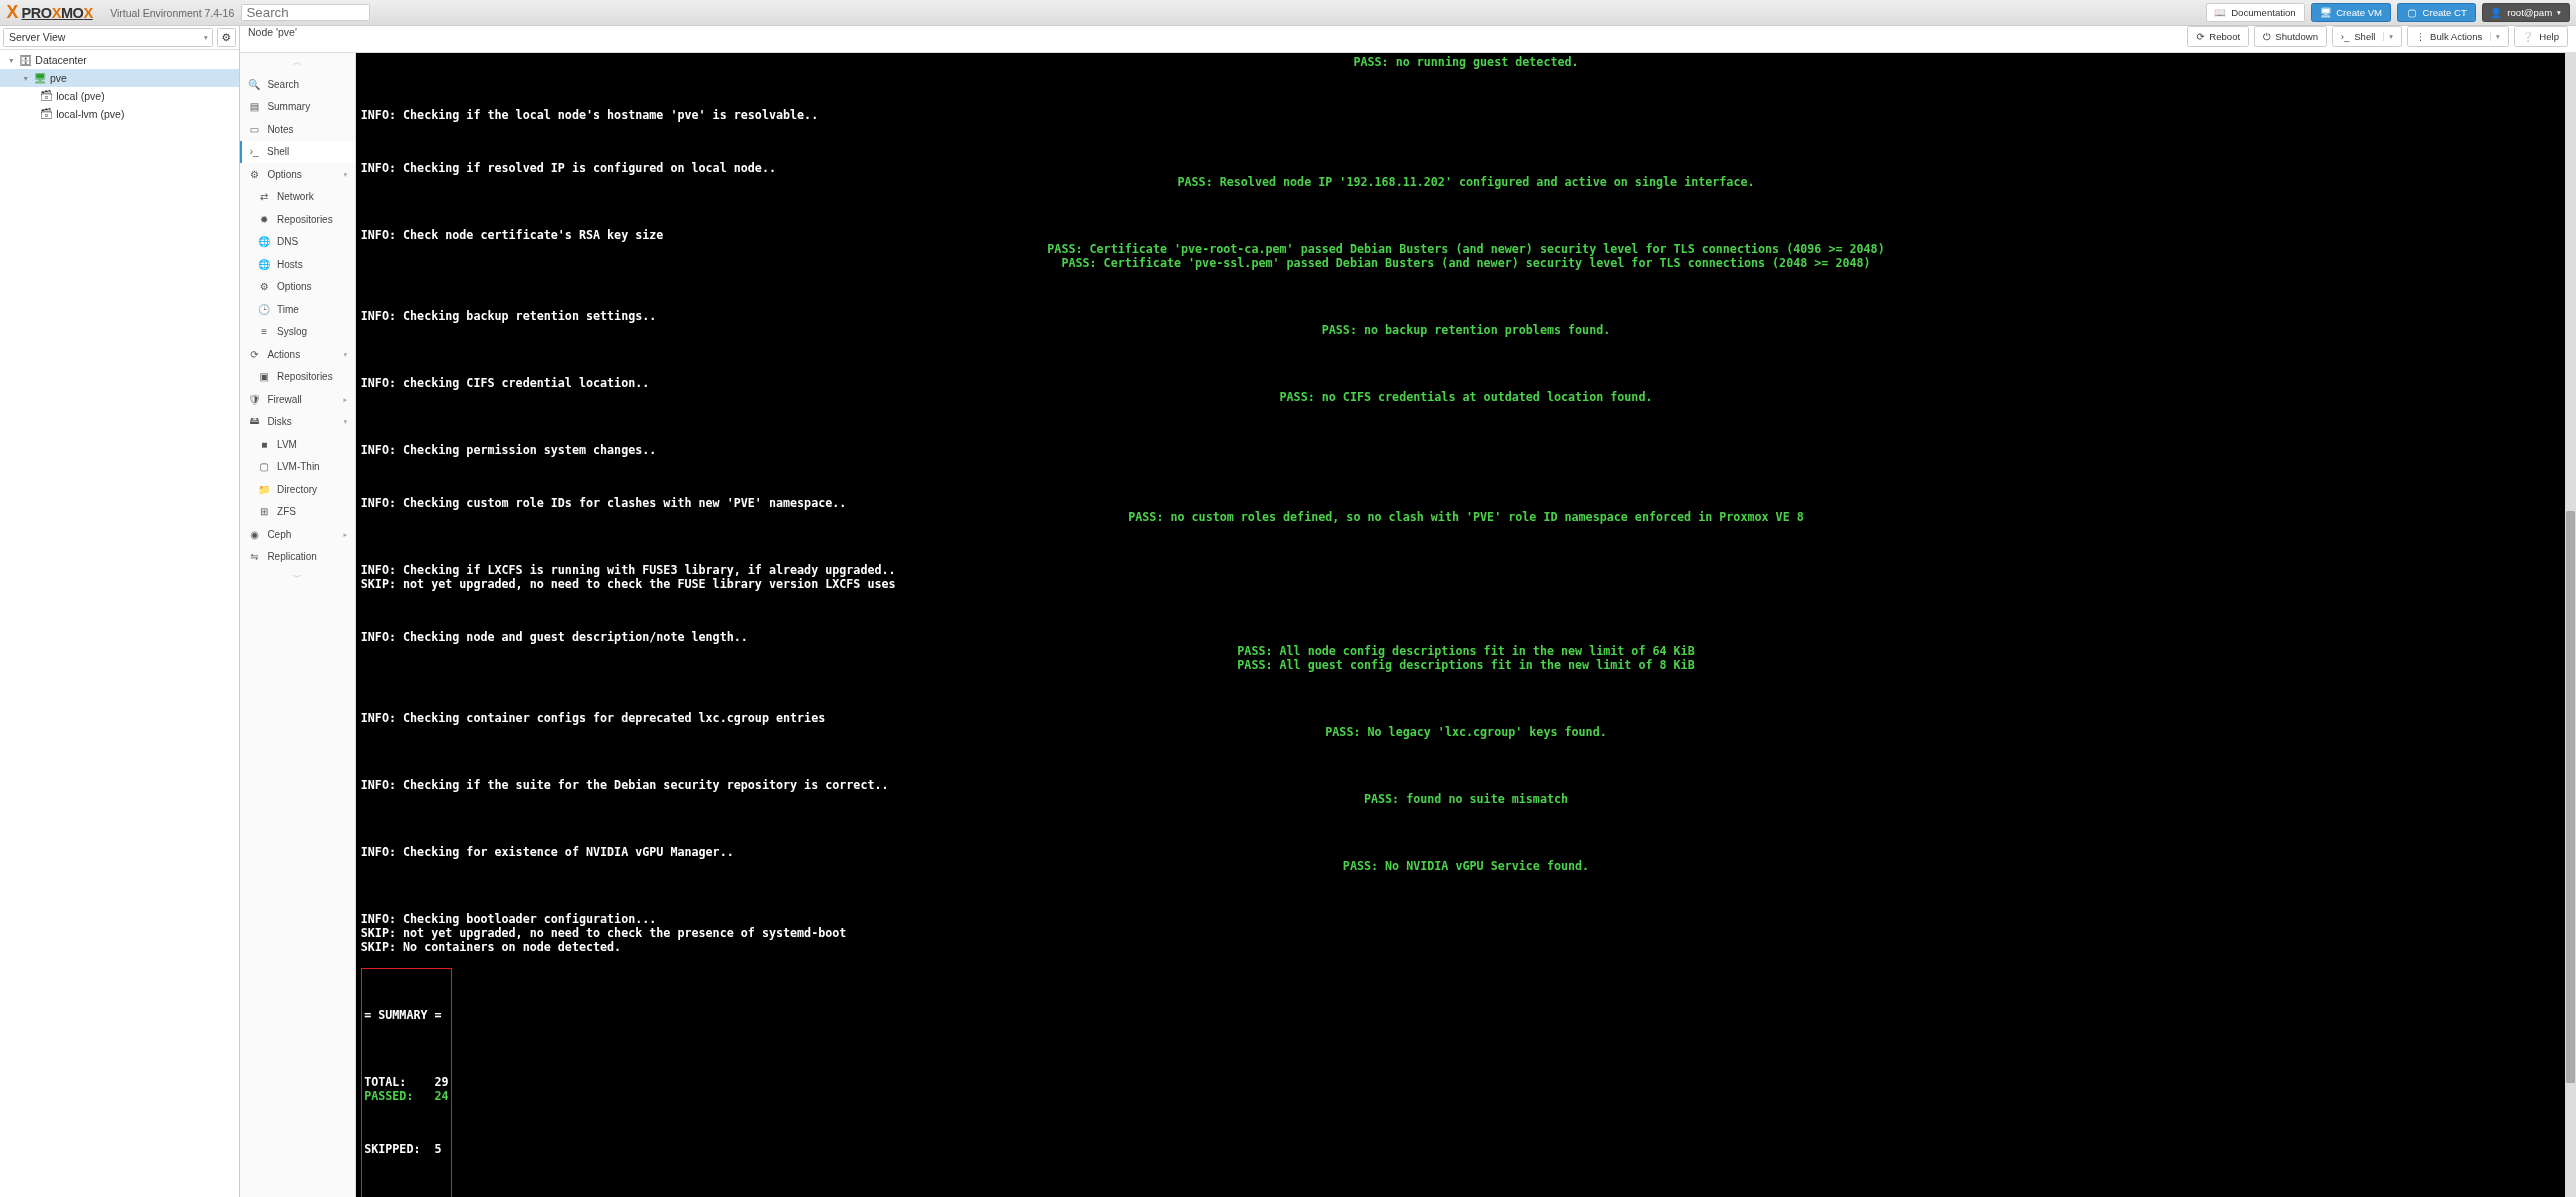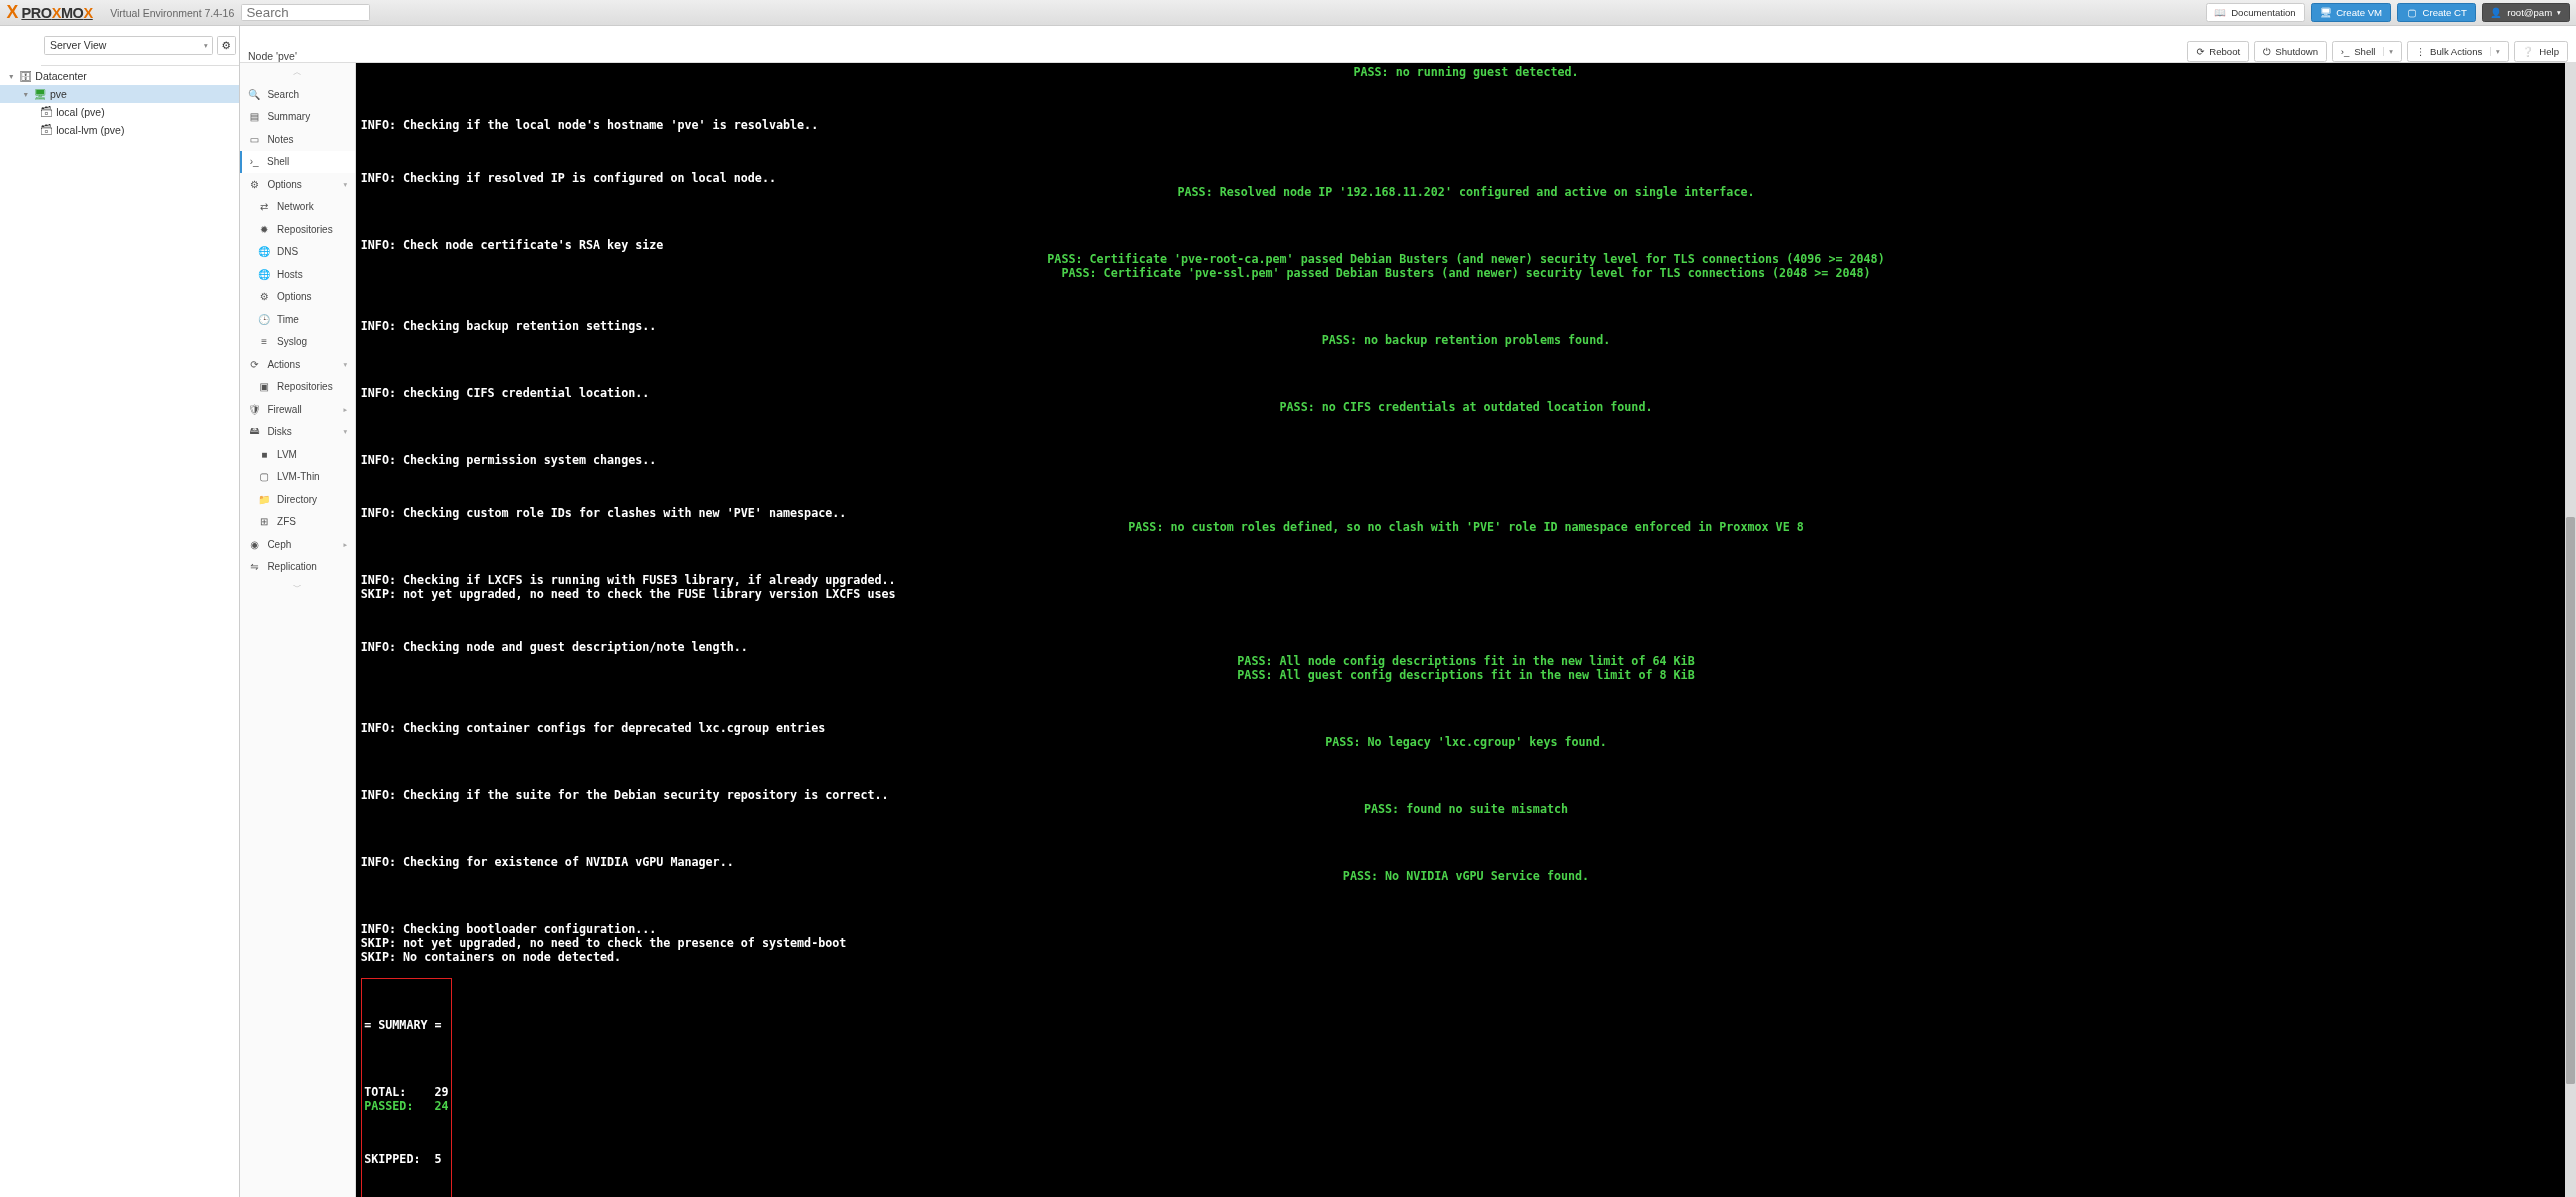--- a/index.html
+++ b/index.html
@@ -13,34 +13,34 @@
   .ve-label { font-size: 10.5px; color: #666; margin-left: 11px; }
   .search-box { width: 129px; height: 17.7px; border: 0.8px solid #ccc; border-radius: 1.6px; padding: 0 4.8px; background: #fff; }
   .topbar-spacer { flex: 1; }
   .top-btn { height: 19.3px; padding: 0 8px; border: 0.8px solid #ccc; border-radius: 2.4px; background: #fff; display: inline-flex; align-items: center; gap: 4.8px; cursor: pointer; font-size: 9.6px; }
   .top-btn.primary { background: #3892d4; color: #fff; border-color: #2778b5; }
   .top-btn.dark { background: #545454; color: #fff; border-color: #444; }
   .icon { width: 11.3px; height: 11.3px; display: inline-flex; align-items: center; justify-content: center; }
 
   .body-row { display: flex; height: calc(100vh - 26px); }
   .left-col { width: 240px; border-right: 0.8px solid #ccc; background: #fff; display: flex; flex-direction: column; }
-  .server-view-hdr { height: 40px; display: flex; align-items: center; padding: 0 3.2px; gap: 3.2px; border-bottom: 0.8px solid #ddd; margin-left: 41px; }
+  .server-view-hdr { height: 24px; display: flex; align-items: center; padding: 0 3.2px; gap: 3.2px; border-bottom: 0.8px solid #ddd; }
   .server-view-select { flex: 1; height: 19.3px; border: 0.8px solid #ccc; border-radius: 1.6px; padding: 0 4.8px; display: flex; align-items: center; justify-content: space-between; background: #fff; }
   .gear-btn { width: 19.3px; height: 19.3px; border: 0.8px solid #ccc; border-radius: 1.6px; display: flex; align-items: center; justify-content: center; background: #fff; cursor: pointer; }
 
   .tree { flex: 1; overflow: auto; padding: 1.6px 0; }
   .tree-item { height: 17.7px; display: flex; align-items: center; gap: 3.2px; padding-left: 6.4px; cursor: pointer; }
   .tree-item.sel { background: #cde2f3; }
   .tree-item .twisty { width: 9.6px; text-align: center; color: #888; font-size: 8px; }
   .tree-indent-1 { padding-left: 21px; }
   .tree-indent-2 { padding-left: 40px; }
   .tree-icon { width: 13px; display: inline-flex; justify-content: center; }
 
   .right-col { flex: 1; display: flex; flex-direction: column; background: #fff; }
-  .node-hdr { height: 37px; display: flex; align-items: flex-end; padding: 0 8px; border-bottom: 0.8px solid #ddd; gap: 4.8px; }
+  .node-hdr { height: 27px; display: flex; align-items: flex-start; padding: 0 8px; border-bottom: 0.8px solid #ddd; gap: 4.8px; }
   .node-title { flex: 1; font-size: 10.5px; color: #444; }
   .hdr-btn { height: 21px; padding: 0 8px; border: 0.8px solid #ccc; border-radius: 2.4px; background: #fff; display: inline-flex; align-items: center; gap: 4.8px; cursor: pointer; font-size: 9.6px; }
   .hdr-btn .caret { font-size: 7.2px; color: #888; margin-left: 3.2px; border-left: 0.8px solid #ddd; padding-left: 4.8px; }
 
   .content-row { flex: 1; display: flex; min-height: 0; }
   .sidemenu { width: 116px; border-right: 0.8px solid #ddd; background: #fafafa; overflow-y: auto; position: relative; }
   .collapse-arrow { text-align: center; color: #bbb; font-size: 8.8px; padding: 4px 0; }
   .menu-item { height: 22.5px; display: flex; align-items: center; gap: 6.4px; padding: 0 8px; cursor: pointer; font-size: 10px; color: #444; }
   .menu-item.sub { padding-left: 17.7px; }
   .menu-item.selected { background: #fff; border-left: 2.4px solid #3892d4; padding-left: 5.6px; font-weight: 500; }

